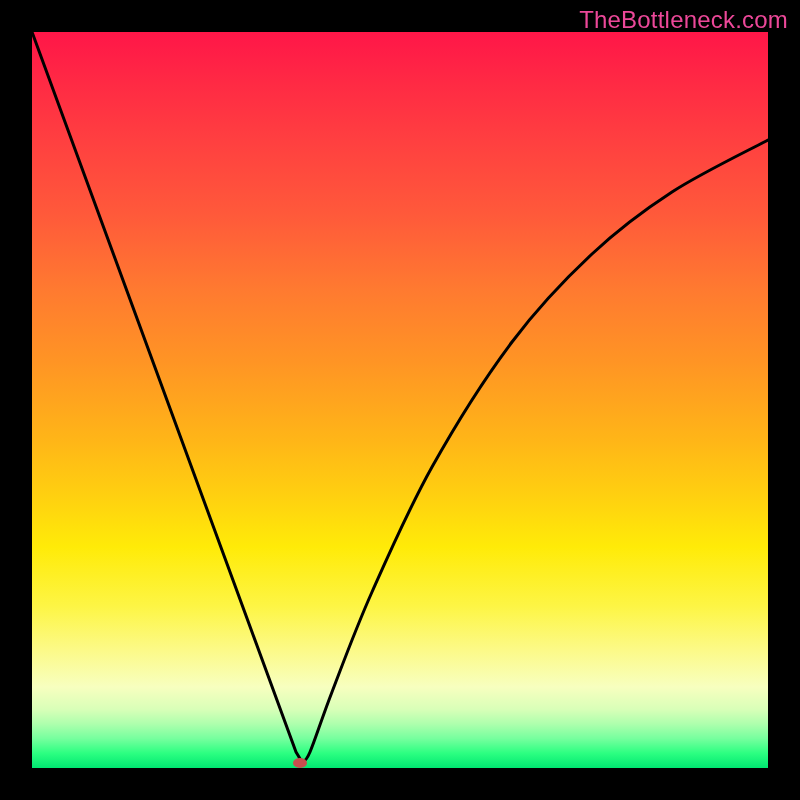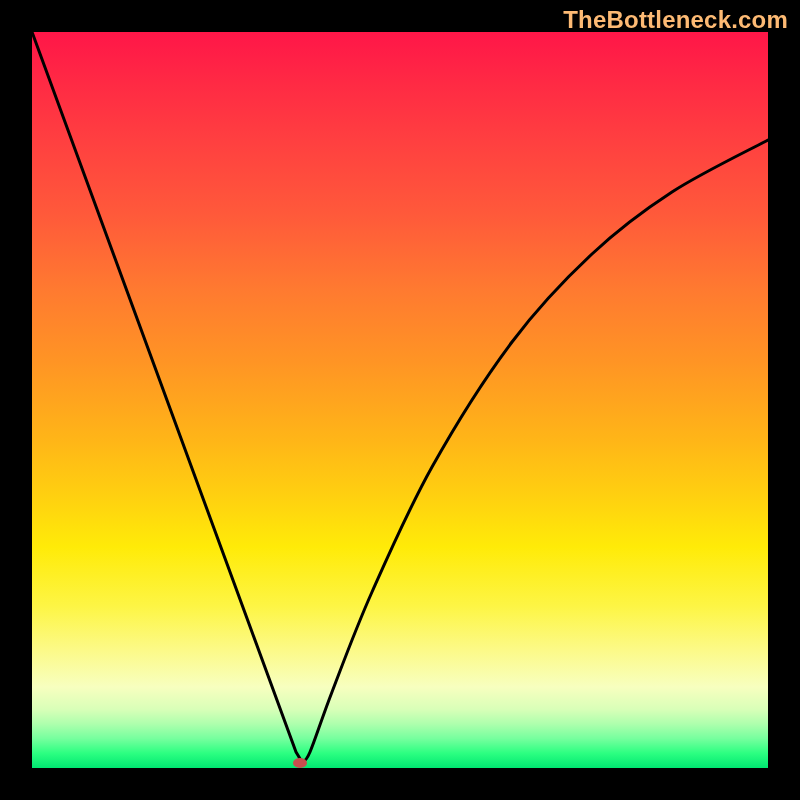--- a/index.html
+++ b/index.html
@@ -41,23 +41,23 @@
        #aeffad 94%,
        #76ff9e 96%,
        #2cff81 98%,
        #00e771 100%
     );
   }
   .watermark {
     position: absolute;
     top: 6px;
     right: 12px;
-    color: #fdba74;
+    color: #ec4899;
     font-size: 24px;
-    font-weight: 700;
+    font-weight: 400;
     letter-spacing: 0.2px;
     user-select: none;
   }
   svg.curve {
     position: absolute;
     left: 0;
     top: 0;
     width: 736px;
     height: 736px;
   }

